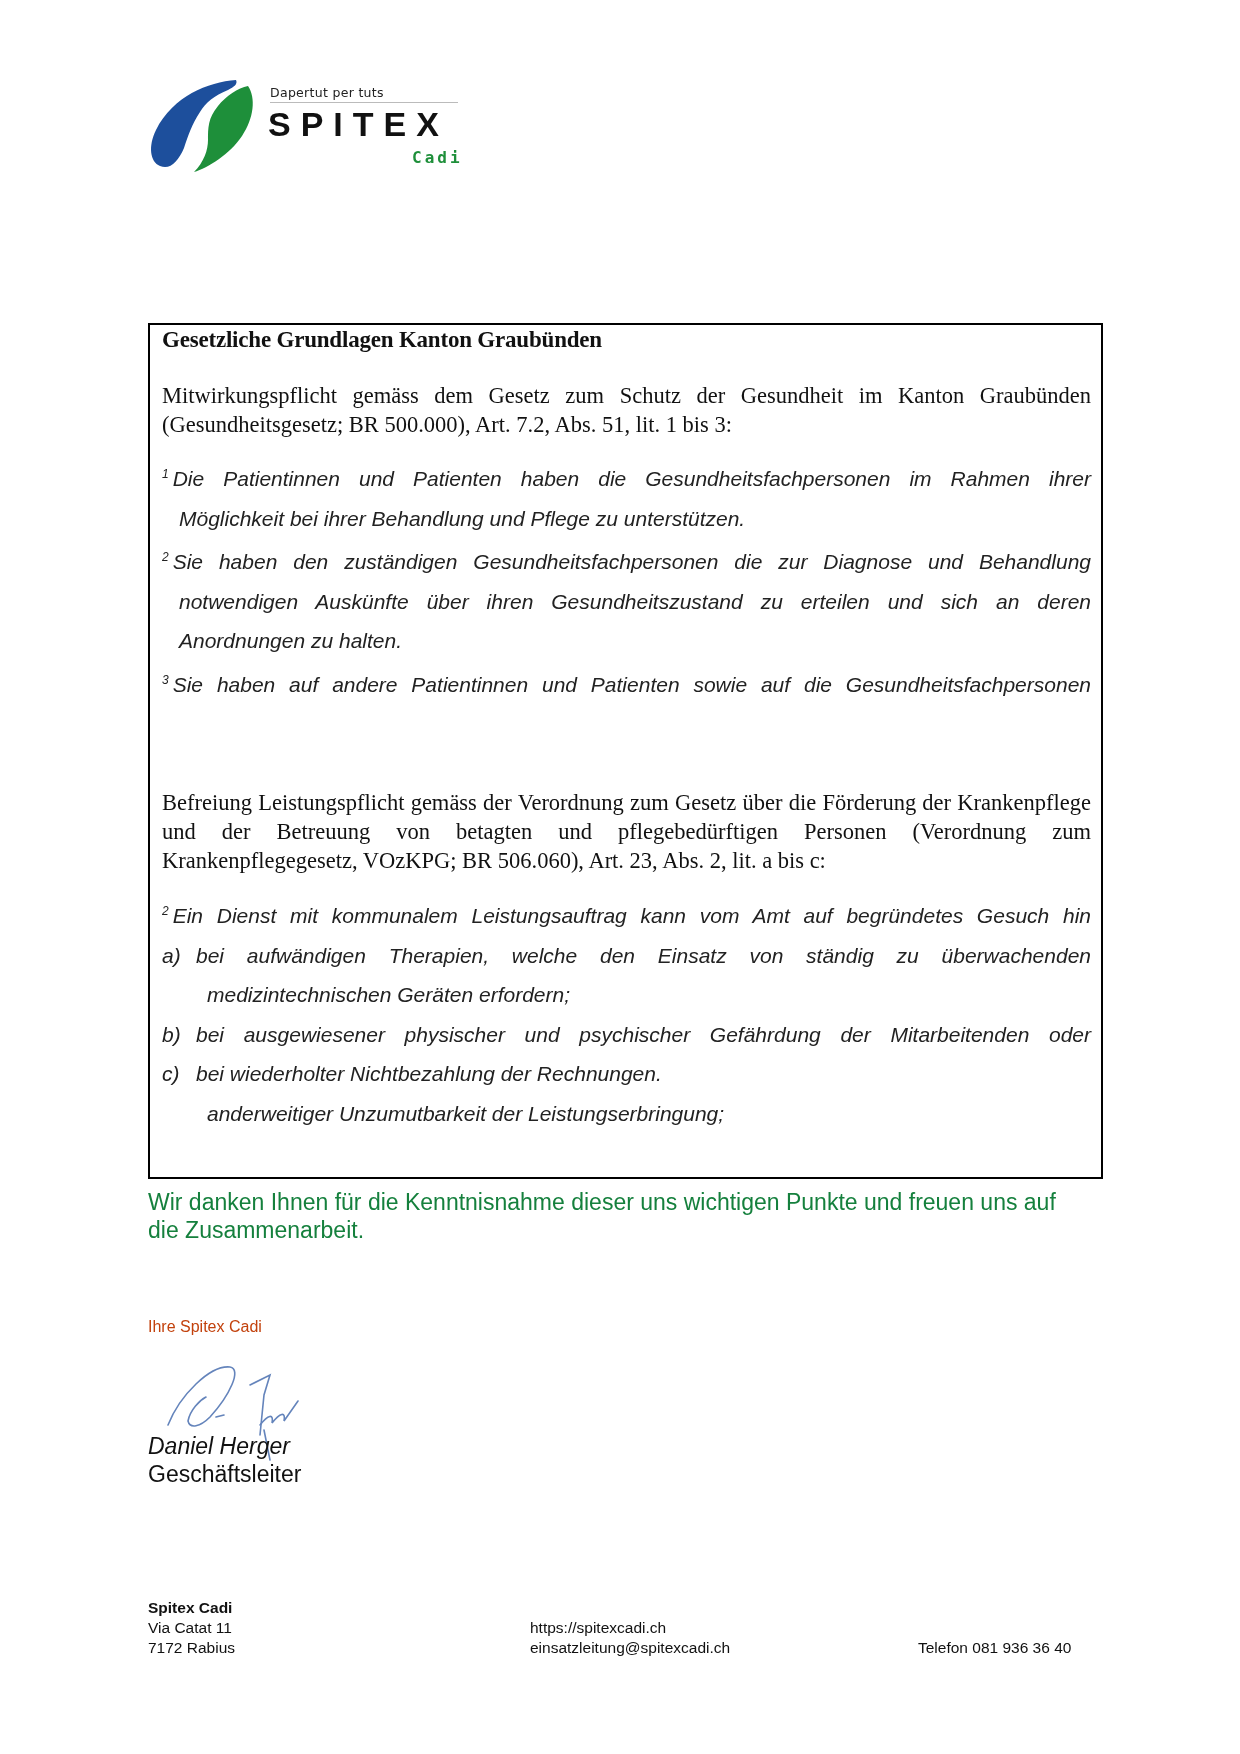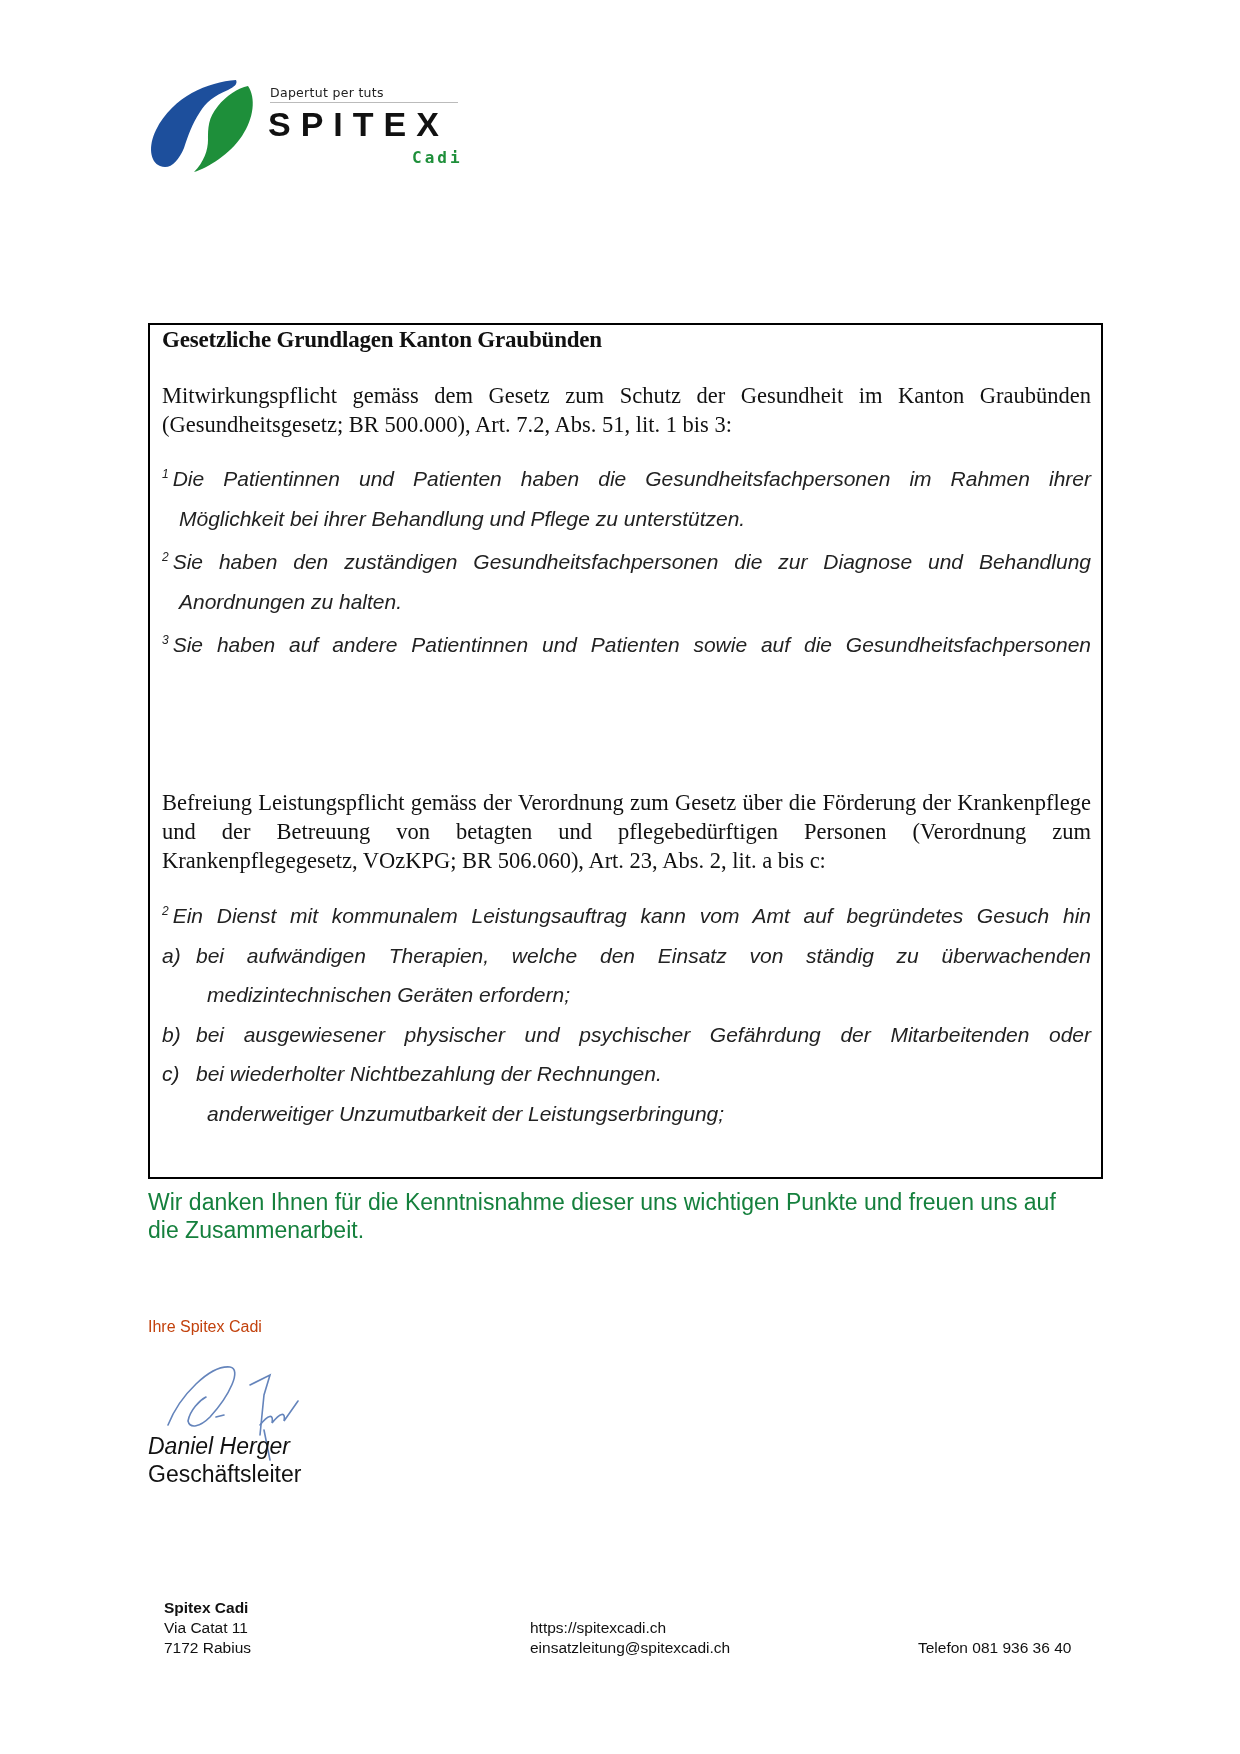--- a/index.html
+++ b/index.html
@@ -22,21 +22,21 @@
   .cite sup { font-size:12px; vertical-align:8px; margin-right:4px; }
   .cite .lbl { display:inline-block; width:34px; }
 
   .closing { position:absolute; left:148px; top:1188px; width:940px; font-family:"Liberation Sans", sans-serif; font-size:23px; line-height:28px; color:#15803d; }
   .greeting { position:absolute; left:148px; top:1318px; font-family:"Liberation Sans", sans-serif; font-size:16px; color:#c2410c; }
   .signature { position:absolute; left:160px; top:1355px; width:200px; height:110px; }
   .signer-name { position:absolute; left:148px; top:1432px; font-family:"Liberation Sans", sans-serif; font-size:23px; color:#111; line-height:28px;font-style:italic; }
   .signer-role { position:absolute; left:148px; top:1460px; font-family:"Liberation Sans", sans-serif; font-size:23px; color:#111; line-height:28px; }
 
   .footer { position:absolute; top:1598px; left:0; width:1240px; font-family:"Liberation Sans", sans-serif; font-size:15.5px; line-height:20px; color:#111; }
-  .f-col1 { position:absolute; left:148px; top:0;margin-left:16px; }
+  .f-col1 { position:absolute; left:148px; top:0; }
   .f-col1 .org { font-weight:bold; }
   .f-col2 { position:absolute; left:530px; top:20px; }
   .f-col3 { position:absolute; left:918px; top:40px; }
 </style>
 </head>
 <body>
 
 <div class="logo">
   <svg class="logo-mark" viewBox="0 0 110 95">
     <path d="M88 2 C60 4, 25 18, 8 52 C0 68, 2 84, 12 88 C22 92, 30 84, 36 70 C40 58, 44 46, 52 34 C58 24, 66 18, 80 12 C86 9, 90 6, 88 2 Z" fill="#1d4f9c"></path>
@@ -50,20 +50,21 @@
 
 <div class="box">
   <div class="box-title">Gesetzliche Grundlagen Kanton Graubünden</div>
 
   <div class="para" style="top:56px;">Mitwirkungspflicht gemäss dem Gesetz zum Schutz der Gesundheit im Kanton Graubünden (Gesundheitsgesetz; BR 500.000), Art. 7.2, Abs. 51, lit. 1 bis 3:</div>
 
   <div class="cite" style="top:130px;">
     <span class="line"><sup>1</sup><span>Die Patientinnen und Patienten haben die Gesundheitsfachpersonen im Rahmen ihrer</span></span>
     <span class="line last indent">Möglichkeit bei ihrer Behandlung und Pflege zu unterstützen.</span>
     <span class="line"><sup>2</sup><span>Sie haben den zuständigen Gesundheitsfachpersonen die zur Diagnose und Behandlung</span></span>
+    <span class="line indent">notwendigen Auskünfte über ihren Gesundheitszustand zu erteilen und sich an deren</span>
     <span class="line last indent">Anordnungen zu halten.</span>
     <span class="line"><sup>3</sup><span>Sie haben auf andere Patientinnen und Patienten sowie auf die Gesundheitsfachpersonen</span></span>
   </div>
 
   <div class="para" style="top:463px;">Befreiung Leistungspflicht gemäss der Verordnung zum Gesetz über die Förderung der Krankenpflege und der Betreuung von betagten und pflegebedürftigen Personen (Verordnung zum Krankenpflegegesetz, VOzKPG; BR 506.060), Art. 23, Abs. 2, lit. a bis c:</div>
 
   <div class="cite" style="top:567px;">
     <span class="line"><sup>2</sup><span>Ein Dienst mit kommunalem Leistungsauftrag kann vom Amt auf begründetes Gesuch hin</span></span>
     <span class="line"><span class="lbl">a)</span><span>bei aufwändigen Therapien, welche den Einsatz von ständig zu überwachenden</span></span>
     <span class="line last indent2">medizintechnischen Geräten erfordern;</span>

